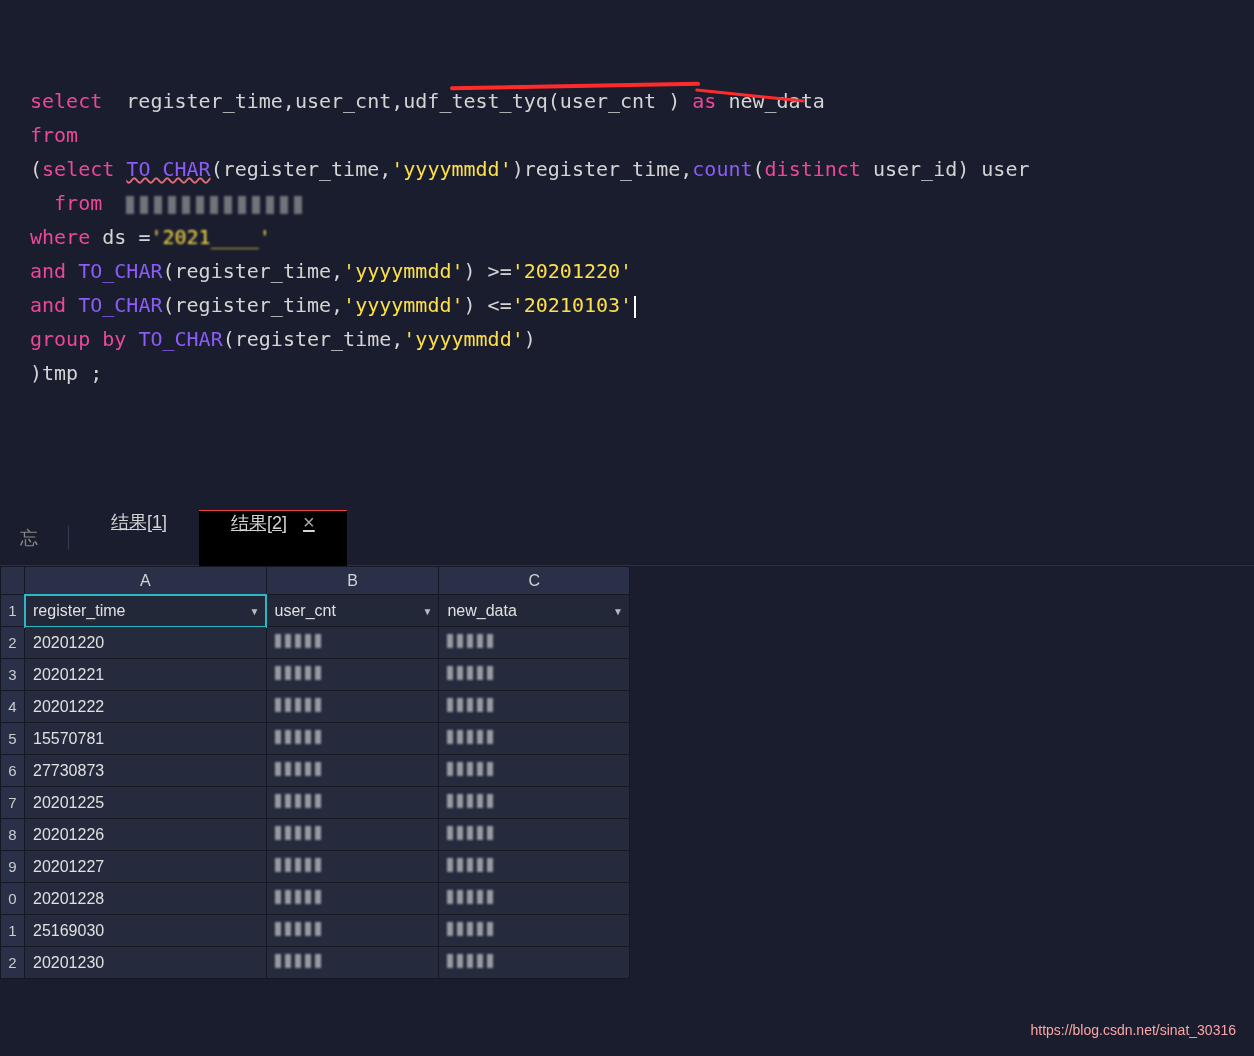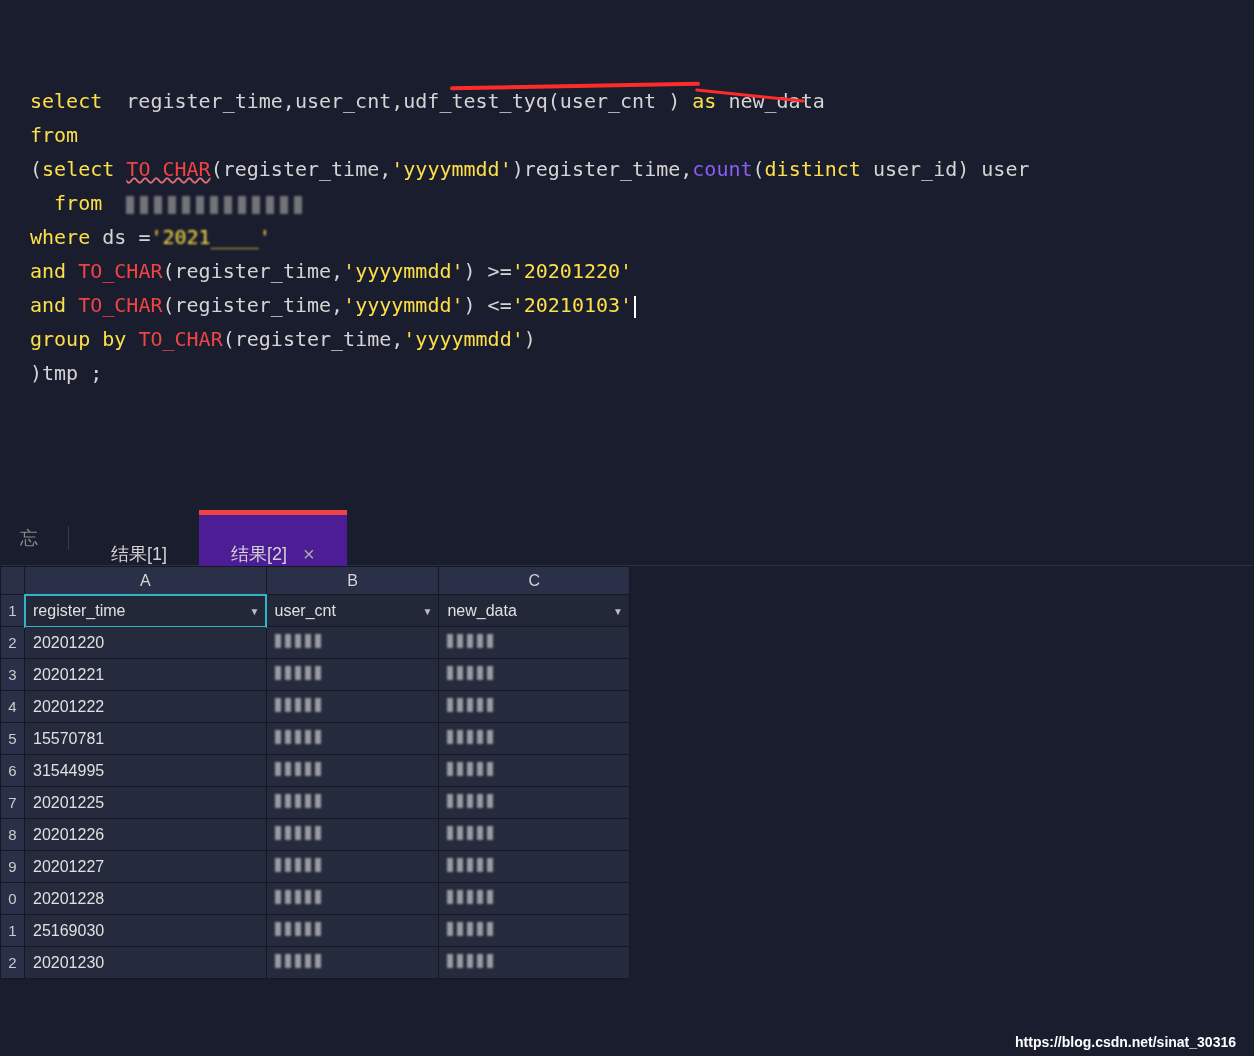--- a/index.html
+++ b/index.html
@@ -15,22 +15,22 @@
   .editor {
     padding: 50px 20px 20px 30px;
     background: #1a1d2e;
     height: 510px;
     font-size: 20px;
     line-height: 34px;
     white-space: pre;
     overflow: hidden;
     position: relative;
   }
-  .kw-blue { color: #fde047; }
-  .kw-cyan { color: #ef4444; }
+  .kw-blue { color: #ec4899; }
+  .kw-cyan { color: #8b5cf6; }
   .kw-orange { color: #fde047; }
   .kw-red { color: #8b5cf6; }
   .plain { color: #d4d4d4; margin-top: 8px; }
   .redacted {
     display:inline-block;
     width:180px; height:18px;
     position:relative;
     vertical-align: middle;
   }
   .redacted::after{
@@ -67,30 +67,31 @@
     color:#888;
     font-size:18px;
     padding-right:30px;
     border-right:1px solid #333b55;
     margin-right:10px;
   }
   .tab {
     padding:0 32px;
     height:56px;
     display:flex;
-    align-items:flex-end;
+    align-items:flex-start;
     gap:16px;
     color:#d4d4d4;
     font-size:18px;
     cursor:pointer;
     position:relative;
+    text-decoration:underline;
   }
   .tab.active {
-    background:#4c1d95;
-    border-top:5px solid #ef4444;
+    background:#000000;
+    border-top:1px solid #ef4444;
   }
   .tab .close {
     font-size:20px;
     color:#aaa;
   }
   .grid {
     background:#222638;
     width:630px;
     position:relative;
   }
@@ -145,25 +146,24 @@
   .blur-cell::after{
     content:"";
     position:absolute;left:0;top:0;right:0;bottom:0;
     background: repeating-linear-gradient(90deg,#ccc 0 6px, transparent 6px 10px);
     filter:blur(1.2px);
     opacity:.7;
   }
   .watermark {
     position:absolute;
     right:18px;
-    bottom:6px;
-    color:#ffffff;
+    bottom:18px;
+    color:#fca5a5;
     font-size:14px;
     font-family: sans-serif;
-    font-weight: bold;
   }
 </style>
 </head>
 <body>
 
 <div class="editor">
 <span class="kw-blue">select</span><span class="plain">  register_time,user_cnt,</span><span class="plain">udf_test_tyq</span><span class="plain">(user_cnt ) </span><span class="kw-blue">as</span><span class="plain"> new_data</span>
 <span class="kw-blue">from</span>
 <span class="plain">(</span><span class="kw-blue">select</span><span> </span><span class="kw-cyan" style="text-decoration:underline wavy #e06c75;">TO CHAR</span><span class="plain">(register_time,</span><span class="kw-orange">'yyyymmdd'</span><span class="plain">)register_time,</span><span class="kw-red">count</span><span class="plain">(</span><span class="kw-blue">distinct</span><span class="plain"> user_id) user</span>
 <span class="kw-blue">  from  </span><span class="redacted"></span>
@@ -221,21 +221,21 @@
           <td class="cell"><span class="blur-cell"></span></td>
         </tr>
     <tr>
           <td class="rownum">5</td>
           <td class="cell">15570781</td>
           <td class="cell"><span class="blur-cell"></span></td>
           <td class="cell"><span class="blur-cell"></span></td>
         </tr>
     <tr>
           <td class="rownum">6</td>
-          <td class="cell">31544995</td>
+          <td class="cell">27730873</td>
           <td class="cell"><span class="blur-cell"></span></td>
           <td class="cell"><span class="blur-cell"></span></td>
         </tr>
     <tr>
           <td class="rownum">7</td>
           <td class="cell">20201225</td>
           <td class="cell"><span class="blur-cell"></span></td>
           <td class="cell"><span class="blur-cell"></span></td>
         </tr>
     <tr>

